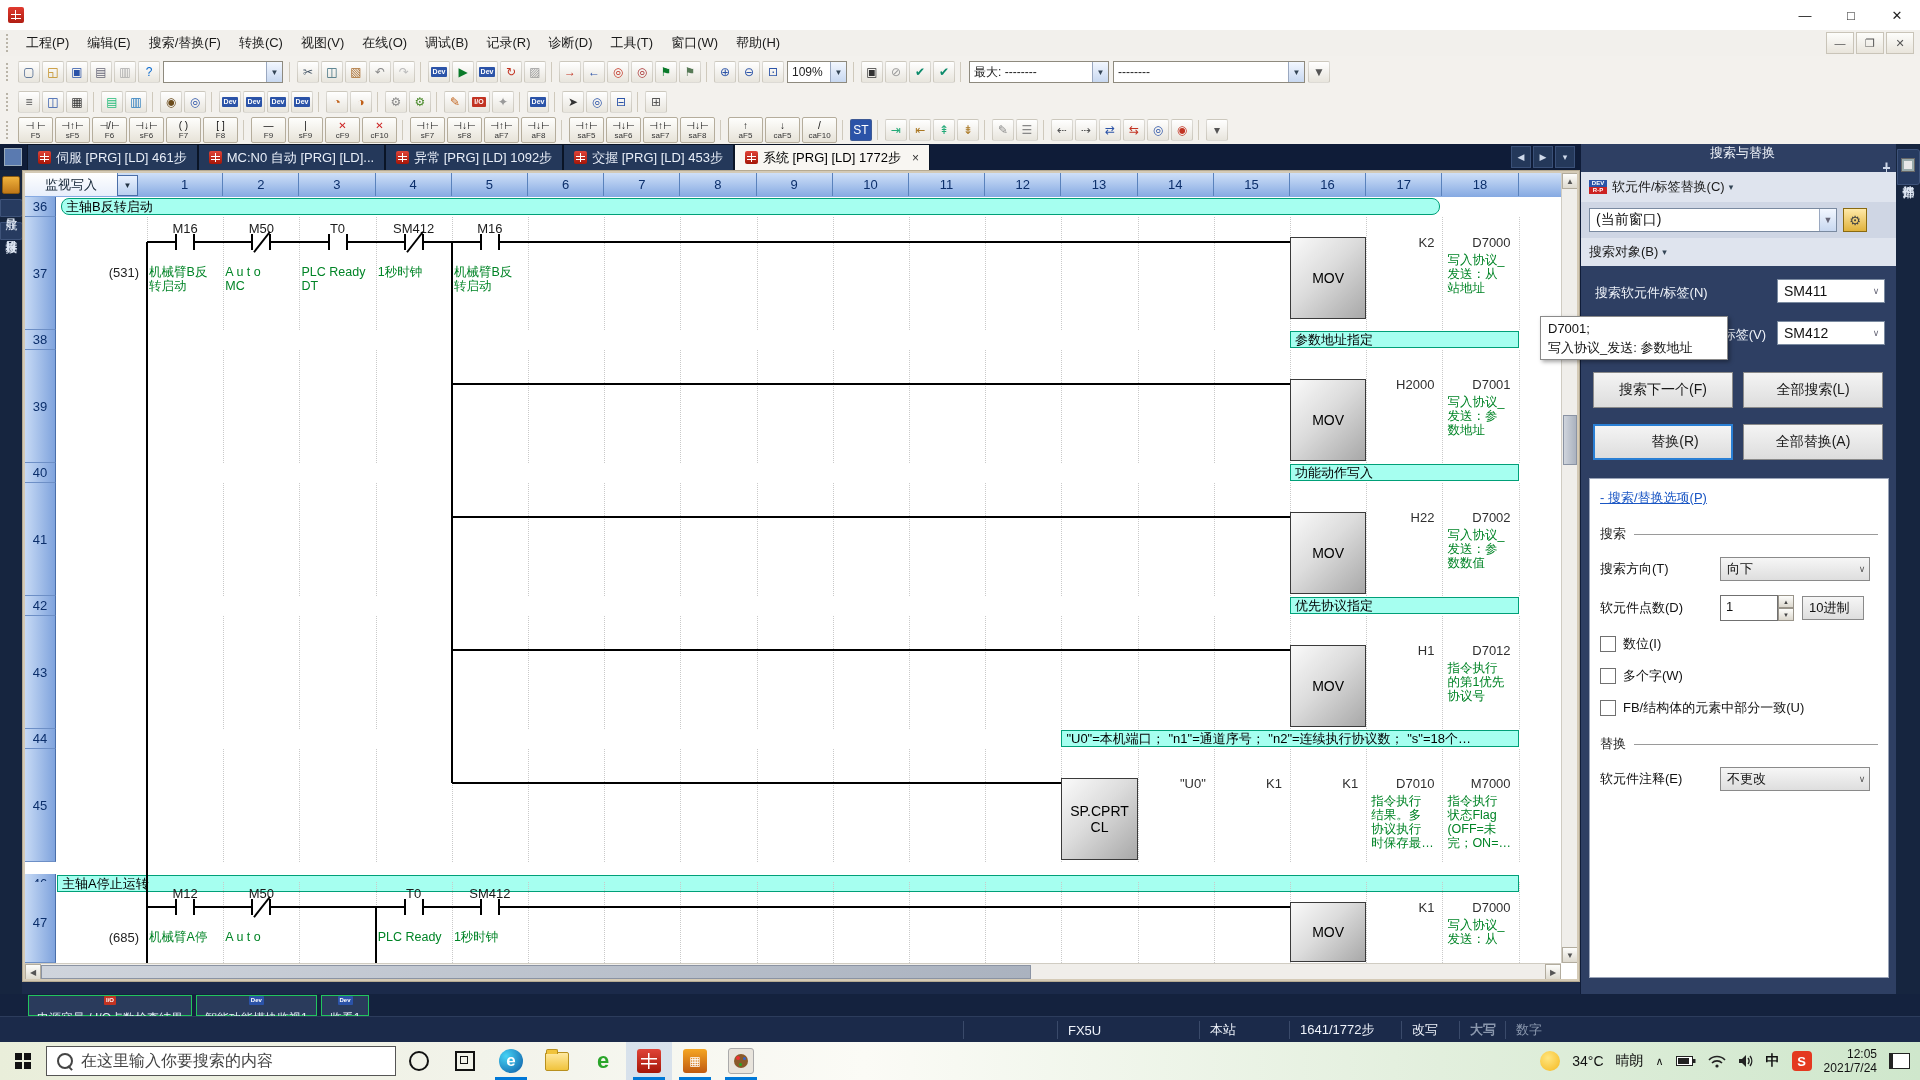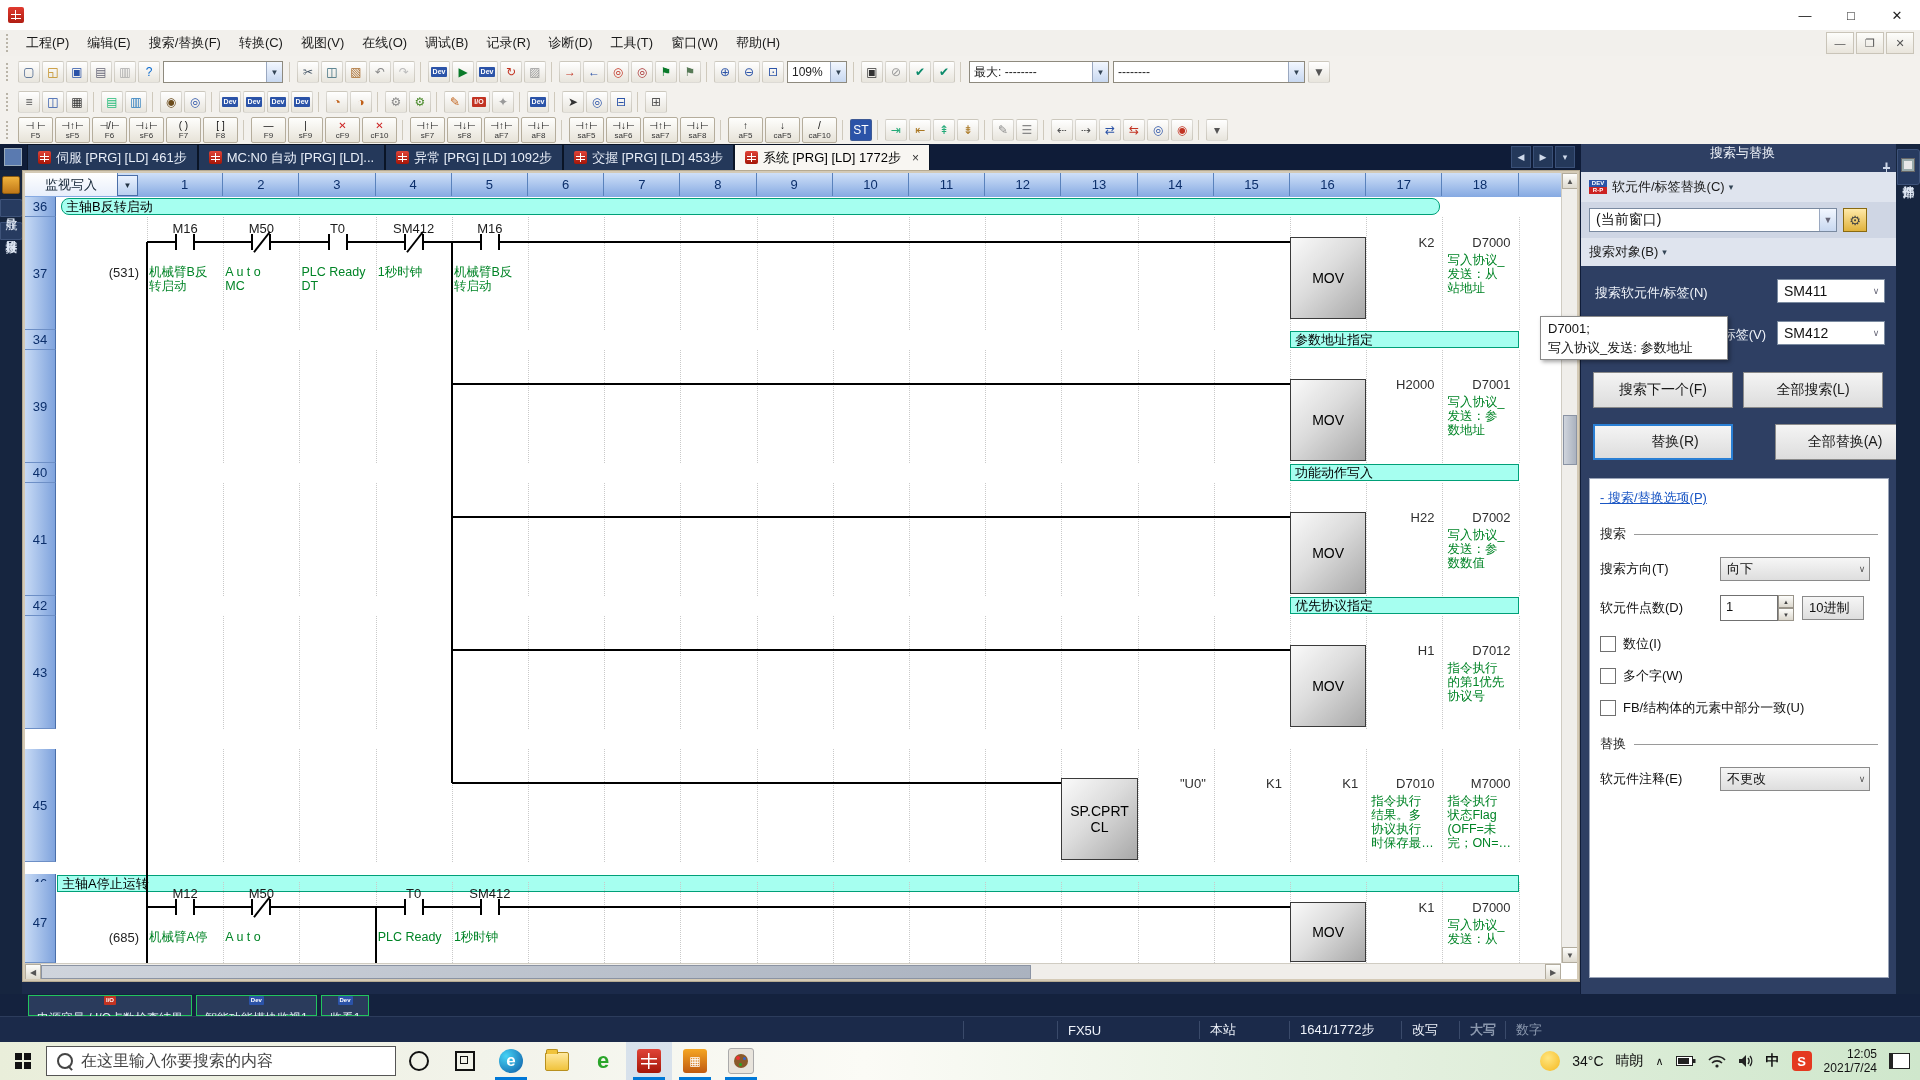--- a/index.html
+++ b/index.html
@@ -545,21 +545,21 @@
           <div class="iblock" style="left: 1265px; top: 20px; width: 76.2px; height: 82px;">
             <div>MOV</div>
           </div>
           <div class="opval" style="left: 1341.2px; top: 18px; width: 68.2px;">K2</div>
           <div class="opval" style="left: 1417.4px; top: 18px; width: 68.2px;">D7000</div>
           <div class="gcom" style="left: 1422.4px; top: 36px; width: 72.2px;">写入协议_</div>
           <div class="gcom" style="left: 1422.4px; top: 50px; width: 72.2px;">发送：从</div>
           <div class="gcom" style="left: 1422.4px; top: 64px; width: 72.2px;">站地址</div>
         </div>
         <div class="lrow" style="top: 133px; height: 20px;">
-          <div class="lgut">34</div>
+          <div class="lgut">38</div>
           <div class="cbar" style="left: 1265px; width: 228.6px;">参数地址指定</div>
         </div>
         <div class="lrow" style="top: 153px; height: 113px;">
           <div class="lgut">39</div>
           <div class="guide" style="left: 122px; width: 0px;"></div>
           <div class="guide" style="left: 198.2px; width: 0px;"></div>
           <div class="guide" style="left: 274.4px; width: 0px;"></div>
           <div class="guide" style="left: 350.6px; width: 0px;"></div>
           <div class="guide" style="left: 426.8px; width: 0px;"></div>
           <div class="guide" style="left: 503px; width: 0px;"></div>
@@ -648,20 +648,24 @@
           <div class="guide" style="left: 1493.6px; width: 0px;"></div>
           <div class="wire" style="left: 426.8px; top: 33px; width: 842.2px; height: 2px;"></div>
           <div class="iblock" style="left: 1265px; top: 29px; width: 76.2px; height: 82px;">
             <div>MOV</div>
           </div>
           <div class="opval" style="left: 1341.2px; top: 27px; width: 68.2px;">H1</div>
           <div class="opval" style="left: 1417.4px; top: 27px; width: 68.2px;">D7012</div>
           <div class="gcom" style="left: 1422.4px; top: 45px; width: 72.2px;">指令执行</div>
           <div class="gcom" style="left: 1422.4px; top: 59px; width: 72.2px;">的第1优先</div>
           <div class="gcom" style="left: 1422.4px; top: 73px; width: 72.2px;">协议号</div>
+        </div>
+        <div class="lrow" style="top: 532px; height: 20px;">
+          <div class="lgut">44</div>
+          <div class="cbar" style="left: 1036.4px; width: 457.2px;">"U0"=本机端口； "n1"=通道序号； "n2"=连续执行协议数； "s"=18个…</div>
         </div>
         <div class="lrow" style="top: 552px; height: 113px;">
           <div class="lgut">45</div>
           <div class="guide" style="left: 122px; width: 0px;"></div>
           <div class="guide" style="left: 198.2px; width: 0px;"></div>
           <div class="guide" style="left: 274.4px; width: 0px;"></div>
           <div class="guide" style="left: 350.6px; width: 0px;"></div>
           <div class="guide" style="left: 426.8px; width: 0px;"></div>
           <div class="guide" style="left: 503px; width: 0px;"></div>
           <div class="guide" style="left: 579.2px; width: 0px;"></div>
@@ -816,21 +820,21 @@
   </div>
   <div class="abs" style="left:0px;top:182px;width:185px;text-align:right;">替换软元件/标签(V)</div>
   <div class="pcombo abs" style="left:196px;top:177px;width:108px;">
     <span class="cv">SM412</span>
       <span class="ch">∨</span>
   </div>
 
   <div class="pbtn" style="left:12px;top:228px;width:140px;">搜索下一个(F)</div>
   <div class="pbtn" style="left:162px;top:228px;width:140px;">全部搜索(L)</div>
   <div class="pbtn focused" style="left:12px;top:280px;width:140px;padding-left:24px;">替换(R)</div>
-  <div class="pbtn" style="left:162px;top:280px;width:140px;margin-left:32px;">全部替换(A)</div>
+  <div class="pbtn" style="left:162px;top:280px;width:140px;">全部替换(A)</div>
 
   <div id="popts">
     <a href="#">- 搜索/替换选项(P)</a>
     <div class="grp">
         <span>搜索</span>
         <span class="line"></span>
       </div>
     <div class="optrow">
       <label>搜索方向(T)</label>
       <div class="gcombo" style="width:150px;">

